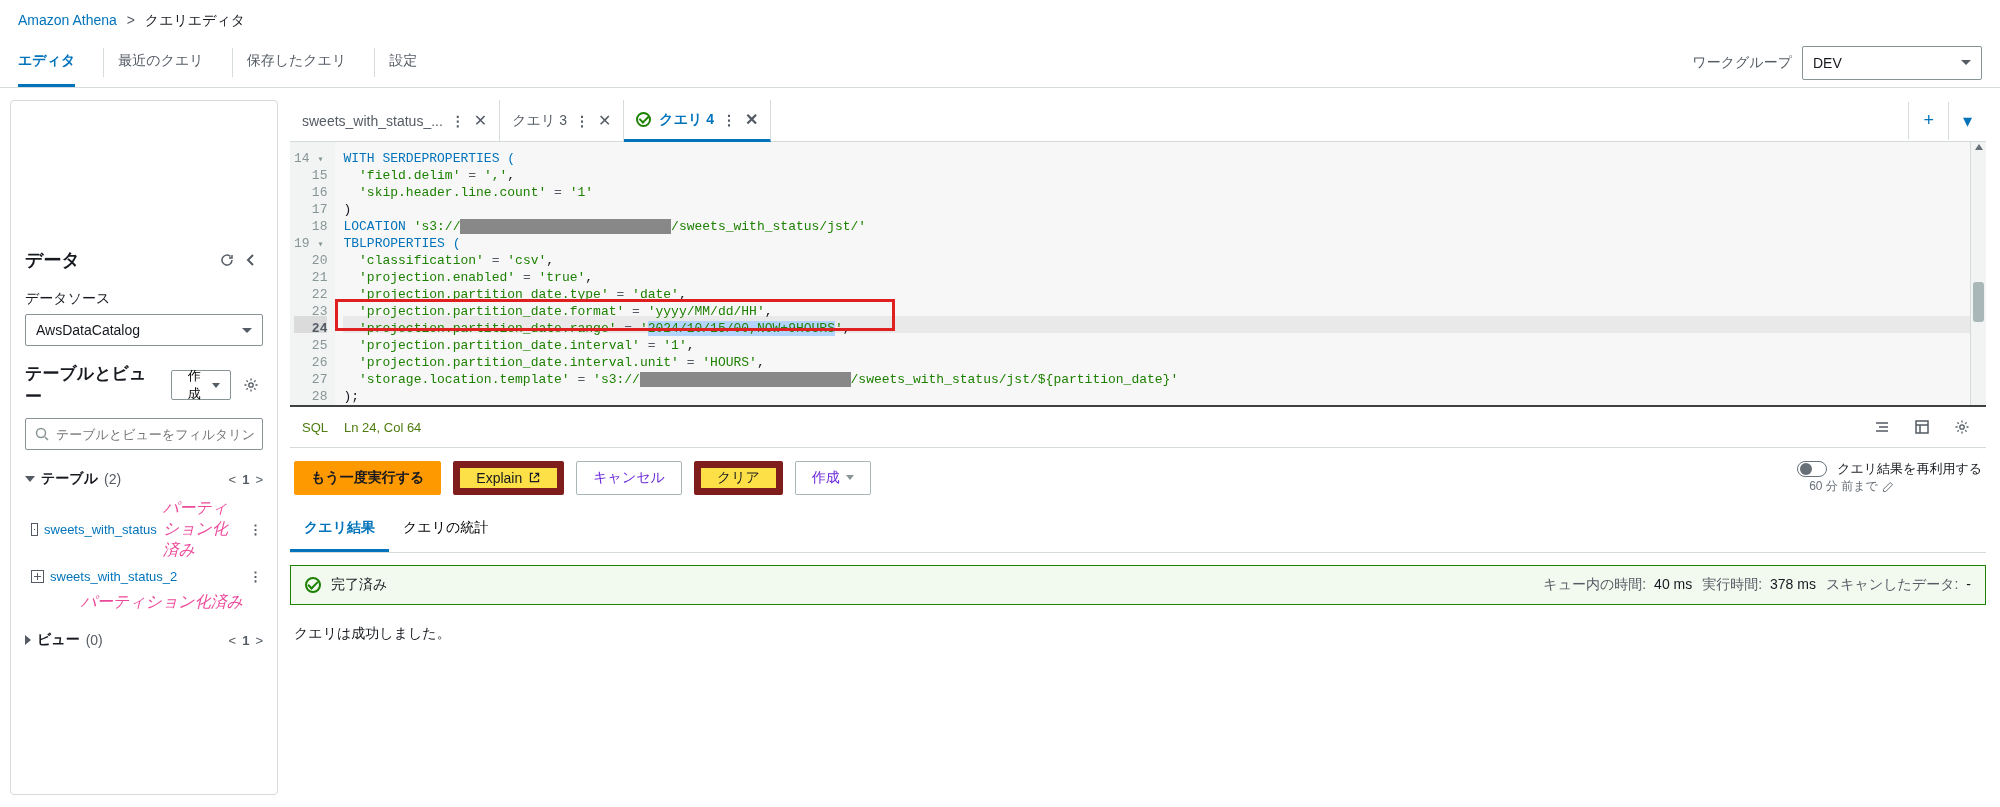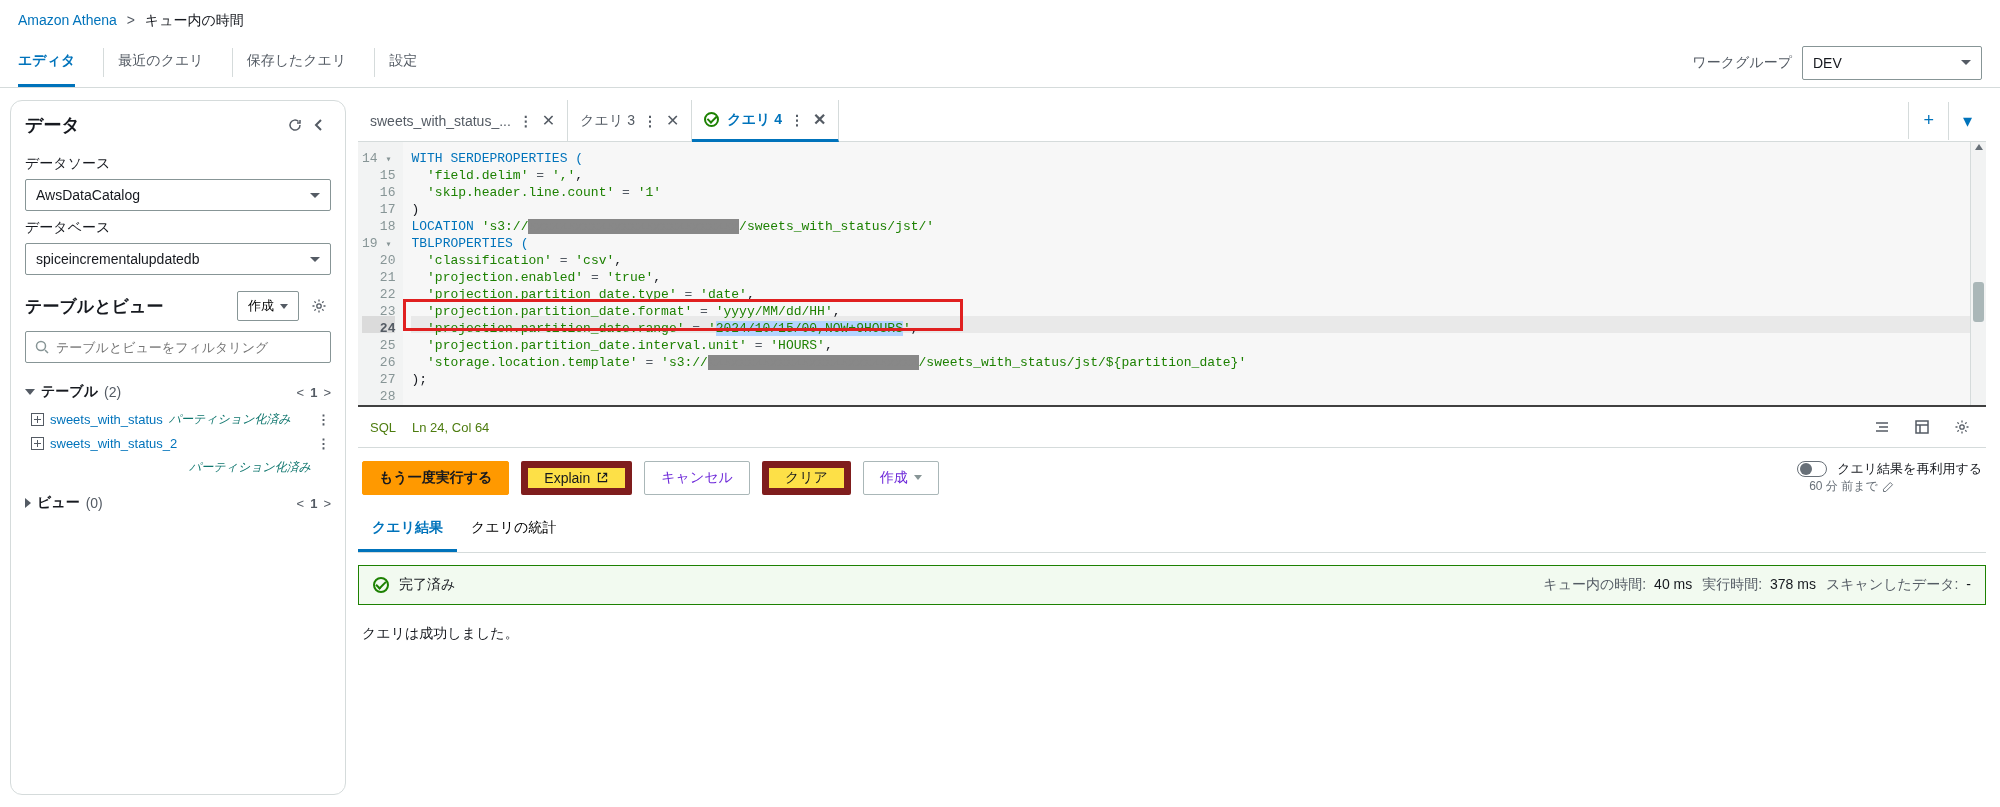--- a/index.html
+++ b/index.html
@@ -17,21 +17,21 @@
 .tabs-main .tab.active { color: #0073bb; font-weight: 700; border-bottom-color: #0073bb; }
 .tabs-main .divider { border-left: 1px solid #d5dbdb; margin: 10px 14px 10px 0; }
 .topbar .spacer { flex: 1; }
 .workgroup { display: flex; align-items: center; gap: 10px; }
 .workgroup label { color: #545b64; font-size: 14px; }
 .wg-select { border: 1px solid #879596; background: #fff; width: 180px; height: 34px; display: flex; align-items: center; justify-content: space-between; padding: 0 10px; cursor: pointer; border-radius: 2px; }
 .wg-select .caret { border-top: 5px solid #545b64; border-left: 5px solid transparent; border-right: 5px solid transparent; }
 
 .body { flex: 1; display: flex; min-height: 0; padding: 12px 14px 12px 10px; gap: 12px; }
 
-.side { width: 336px; border: 1px solid #d5dbdb; border-radius: 12px; display: flex; flex-direction: column; }
+.side { width: 268px; border: 1px solid #d5dbdb; border-radius: 4px; display: flex; flex-direction: column; justify-content: center; }
 .side-head { display: flex; align-items: center; padding: 12px 14px; }
 .side-head h3 { font-size: 18px; font-weight: 700; }
 .side-head .sp { flex: 1; }
 .icon-btn { background: none; border: none; cursor: pointer; color: #545b64; padding: 4px; display: inline-flex; align-items: center; justify-content: center; }
 .side-section { padding: 6px 14px 2px; }
 .side-label { font-size: 14px; color: #16191f; margin-bottom: 6px; }
 .sel { border: 1px solid #879596; height: 32px; display: flex; align-items: center; justify-content: space-between; padding: 0 10px; border-radius: 2px; cursor: pointer; background: #fff; }
 .sel .caret { border-top: 5px solid #545b64; border-left: 5px solid transparent; border-right: 5px solid transparent; }
 
 .tv-head { display: flex; align-items: center; padding: 14px 14px 6px; gap: 8px; }
@@ -42,21 +42,21 @@
 .search-box { margin: 4px 14px 10px; border: 1px solid #879596; height: 32px; display: flex; align-items: center; padding: 0 8px; gap: 6px; border-radius: 2px; }
 .search-box input { border: none; outline: none; flex: 1; font-size: 13px; color: #545b64; background: transparent; }
 
 .tree-group { padding: 4px 14px; }
 .tree-hdr { display: flex; align-items: center; gap: 6px; font-size: 14px; padding: 6px 0; }
 .tree-hdr .cnt { color: #545b64; }
 .tree-hdr .sp { flex: 1; }
 .pager { display: flex; align-items: center; gap: 6px; font-size: 13px; color: #545b64; }
 .tree-item { display: flex; align-items: center; gap: 6px; font-size: 13px; padding: 4px 0 4px 6px; }
 .tree-item .name { color: #0073bb; cursor: pointer; }
-.tree-item .meta { color: #0f766e; font-size: 12px; font-style: italic; }
+.tree-item .meta { color: #ec4899; font-size: 16px; font-style: italic; }
 .tree-item .sp { flex: 1; }
 .tri-down { border-top: 6px solid #545b64; border-left: 5px solid transparent; border-right: 5px solid transparent; display: inline-block; }
 .tri-right { border-left: 6px solid #545b64; border-top: 5px solid transparent; border-bottom: 5px solid transparent; display: inline-block; }
 .plus-box { width: 13px; height: 13px; border: 1px solid #545b64; position: relative; display: inline-block; }
 .plus-box::before, .plus-box::after { content: ""; position: absolute; background: #545b64; }
 .plus-box::before { left: 2px; right: 2px; top: 5px; height: 1px; }
 .plus-box::after { top: 2px; bottom: 2px; left: 5px; width: 1px; }
 .dots { letter-spacing: 1px; color: #545b64; cursor: pointer; font-weight: 700; }
 
 .main { flex: 1; display: flex; flex-direction: column; min-width: 0; }
@@ -119,21 +119,21 @@
 .result-msg { padding: 8px 4px 20px; font-size: 14px; }
 svg { width: 16px; height: 16px; }
 </style>
 </head>
 <body>
 
 <div class="page">
   <div class="breadcrumb">
     <a href="#">Amazon Athena</a>
     <span class="sep">&gt;</span>
-    <span class="cur">キュー内の時間</span>
+    <span class="cur">クエリエディタ</span>
   </div>
 
   <div class="topbar">
     <div class="tabs-main">
       <div class="tab active">エディタ</div>
       <div class="divider"></div>
       <div class="tab">最近のクエリ</div>
       <div class="divider"></div>
       <div class="tab">保存したクエリ</div>
       <div class="divider"></div>
@@ -162,27 +162,20 @@
         <button class="icon-btn">
           <svg viewBox="0 0 16 16" fill="none" stroke="#545b64" stroke-width="2">
               <path d="M10 3l-5 5 5 5"></path>
             </svg>
         </button>
       </div>
       <div class="side-section">
         <div class="side-label">データソース</div>
         <div class="sel">
           <span>AwsDataCatalog</span>
-            <span class="caret"></span>
-        </div>
-      </div>
-      <div class="side-section">
-        <div class="side-label">データベース</div>
-        <div class="sel">
-          <span>spiceincrementalupdatedb</span>
             <span class="caret"></span>
         </div>
       </div>
       <div class="tv-head">
         <h4>テーブルとビュー</h4>
         <div class="sp"></div>
         <button class="btn-outline">
           <span>作成</span>
             <span class="caret"></span>
         </button>
@@ -296,20 +289,21 @@
             <div class="cl"><span class="str">  'field.delim'</span><span class="op"> = </span><span class="str">','</span><span>,</span></div>
             <div class="cl"><span class="str">  'skip.header.line.count'</span><span class="op"> = </span><span class="str">'1'</span></div>
             <div class="cl"><span>)</span></div>
             <div class="cl"><span class="kw">LOCATION </span><span class="str">'s3://</span><span class="redact">xxxxxxxxxxxxxxxxxxxxxxxxxxx</span><span class="str">/sweets_with_status/jst/'</span></div>
             <div class="cl"><span class="kw">TBLPROPERTIES (</span></div>
             <div class="cl"><span class="str">  'classification'</span><span class="op"> = </span><span class="str">'csv'</span><span>,</span></div>
             <div class="cl"><span class="str">  'projection.enabled'</span><span class="op"> = </span><span class="str">'true'</span><span>,</span></div>
             <div class="cl"><span class="str">  'projection.partition_date.type'</span><span class="op"> = </span><span class="str">'date'</span><span>,</span></div>
             <div class="cl"><span class="str">  'projection.partition_date.format'</span><span class="op"> = </span><span class="str">'yyyy/MM/dd/HH'</span><span>,</span></div>
             <div class="cl hl"><span class="str">  'projection.partition_date.range'</span><span class="op"> = </span><span class="str">'</span><span class="str sel-text">2024/10/15/00,NOW+9HOURS</span><span class="str">'</span><span>,</span></div>
+            <div class="cl"><span class="str">  'projection.partition_date.interval'</span><span class="op"> = </span><span class="str">'1'</span><span>,</span></div>
             <div class="cl"><span class="str">  'projection.partition_date.interval.unit'</span><span class="op"> = </span><span class="str">'HOURS'</span><span>,</span></div>
             <div class="cl"><span class="str">  'storage.location.template'</span><span class="op"> = </span><span class="str">'s3://</span><span class="redact">xxxxxxxxxxxxxxxxxxxxxxxxxxx</span><span class="str">/sweets_with_status/jst/${partition_date}'</span></div>
             <div class="cl"><span>);</span></div>
           </div>
         </div>
         <div class="highlight-box" style="left:45px;top:157px;width:560px;height:32px;"></div>
         <div class="scrollbar-v">
           <div class="arrow-up"></div>
           <div class="thumb" style="top:140px"></div>
         </div>

